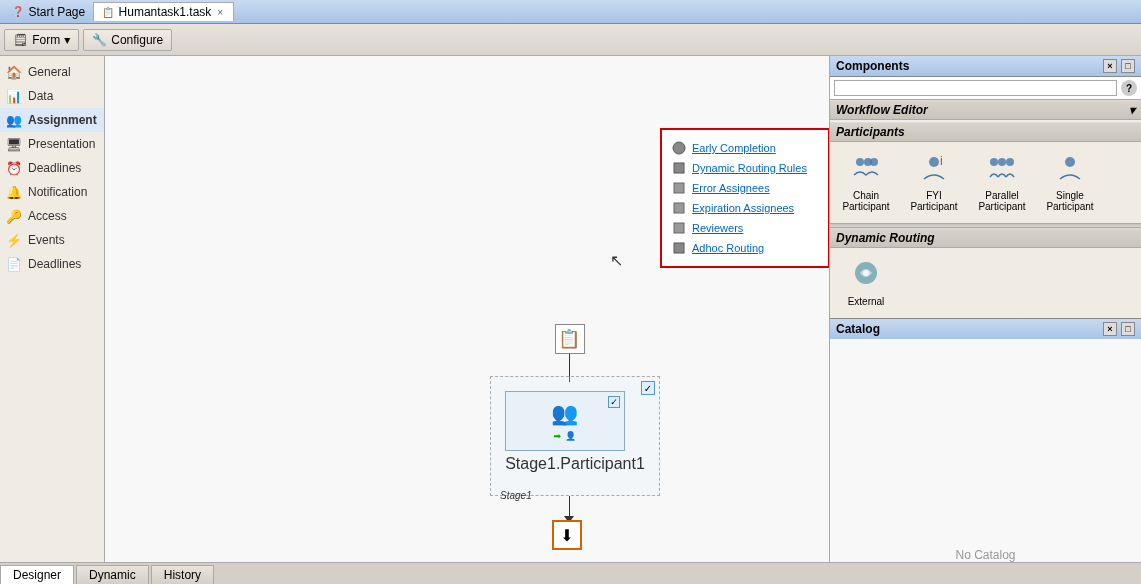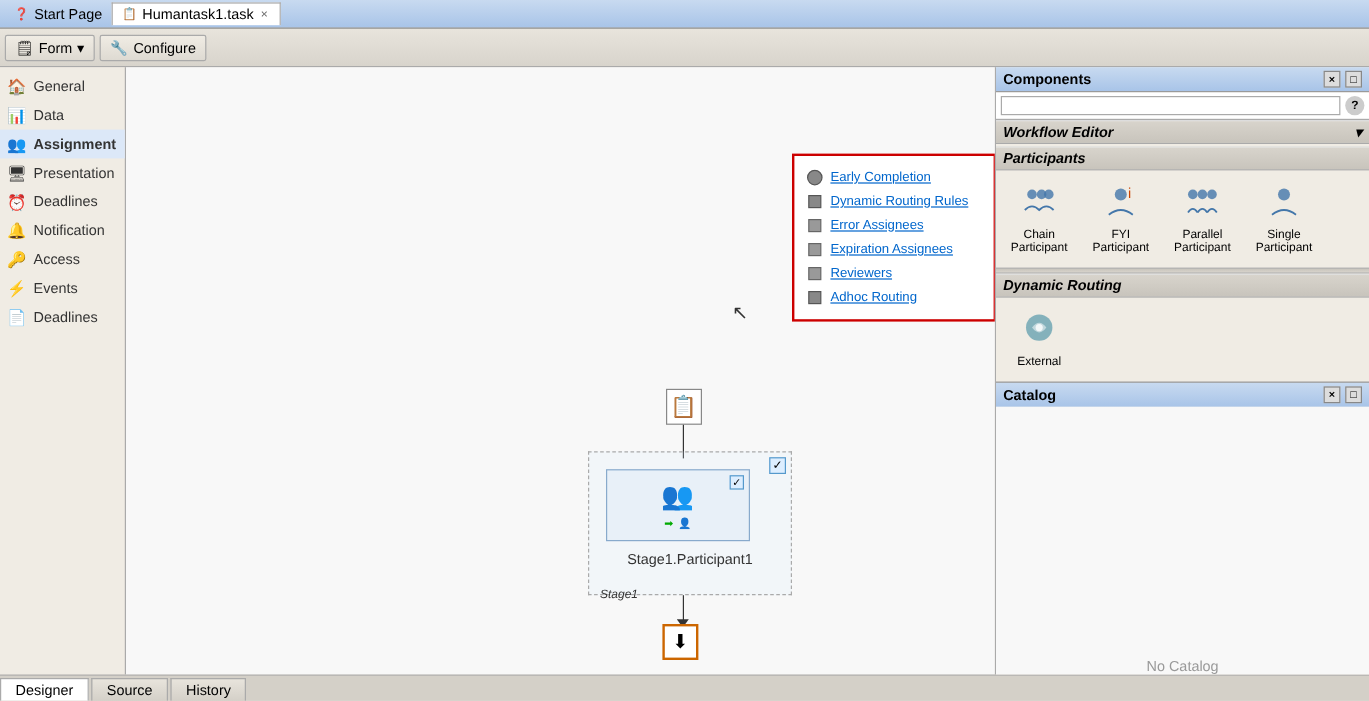--- a/index.html
+++ b/index.html
@@ -384,21 +384,21 @@
       <div style="position:absolute; top:4px; right:4px; width:14px; height:14px; border:1px solid #5599cc; background:#ddeeff; display:flex; align-items:center; justify-content:center; font-size:10px;">✓</div>
 
       <div style="position:absolute; top:14px; left:14px; width:120px; height:60px; border:1px solid #88aacc; background:#e8f0f8; display:flex; flex-direction:column; align-items:center; justify-content:center; gap:4px;">
         <div style="position:absolute; top:4px; right:4px; width:12px; height:12px; border:1px solid #5599cc; background:#ddeeff; display:flex; align-items:center; justify-content:center; font-size:9px;">✓</div>
         <span style="font-size:22px;">👥</span>
         <div style="display:flex; gap:4px; align-items:center;">
           <span style="font-size:9px; color:#00aa00;">➡</span>
           <span style="font-size:9px; color:#00aa00;">👤</span>
         </div>
       </div>
-      <div style="position:absolute; bottom:22px; left:0; right:0; text-align:center; font-size:12px; color:#333;">Stage1.Participant1</div>
+      <div style="position:absolute; bottom:22px; left:0; right:0; text-align:center; font-size:16px; color:#333;">Stage1.Participant1</div>
     </div>
 
     <div style="position:absolute; top:440px; left:464px; width:1px; height:22px; background:#333;"></div>
     <div style="position:absolute; top:434px; left:0; right:0; text-align:left; font-size:10px; color:#333; left:395px; width:140px;font-style:italic;">Stage1</div>
 
     <div style="position:absolute; top:460px; left:459px; width:0; height:0; border-left:5px solid transparent; border-right:5px solid transparent; border-top:7px solid #333;"></div>
 
     <div style="position:absolute; top:464px; left:447px; width:30px; height:30px; border:2px solid #cc6600; background:white; display:flex; align-items:center; justify-content:center; font-size:16px;">⬇</div>
 
     <div class="cursor" style="top:195px; left:505px;">↖</div>
@@ -503,18 +503,18 @@
       </div>
     </div>
   </div>
 </div>
 
 <div class="bottom-tabs">
   <div class="bottom-tab active">
     <span>Designer</span>
   </div>
   <div class="bottom-tab">
-    <span>Source</span>
+    <span>Dynamic</span>
   </div>
   <div class="bottom-tab">
     <span>History</span>
   </div>
 </div>
 
 </body></html>

